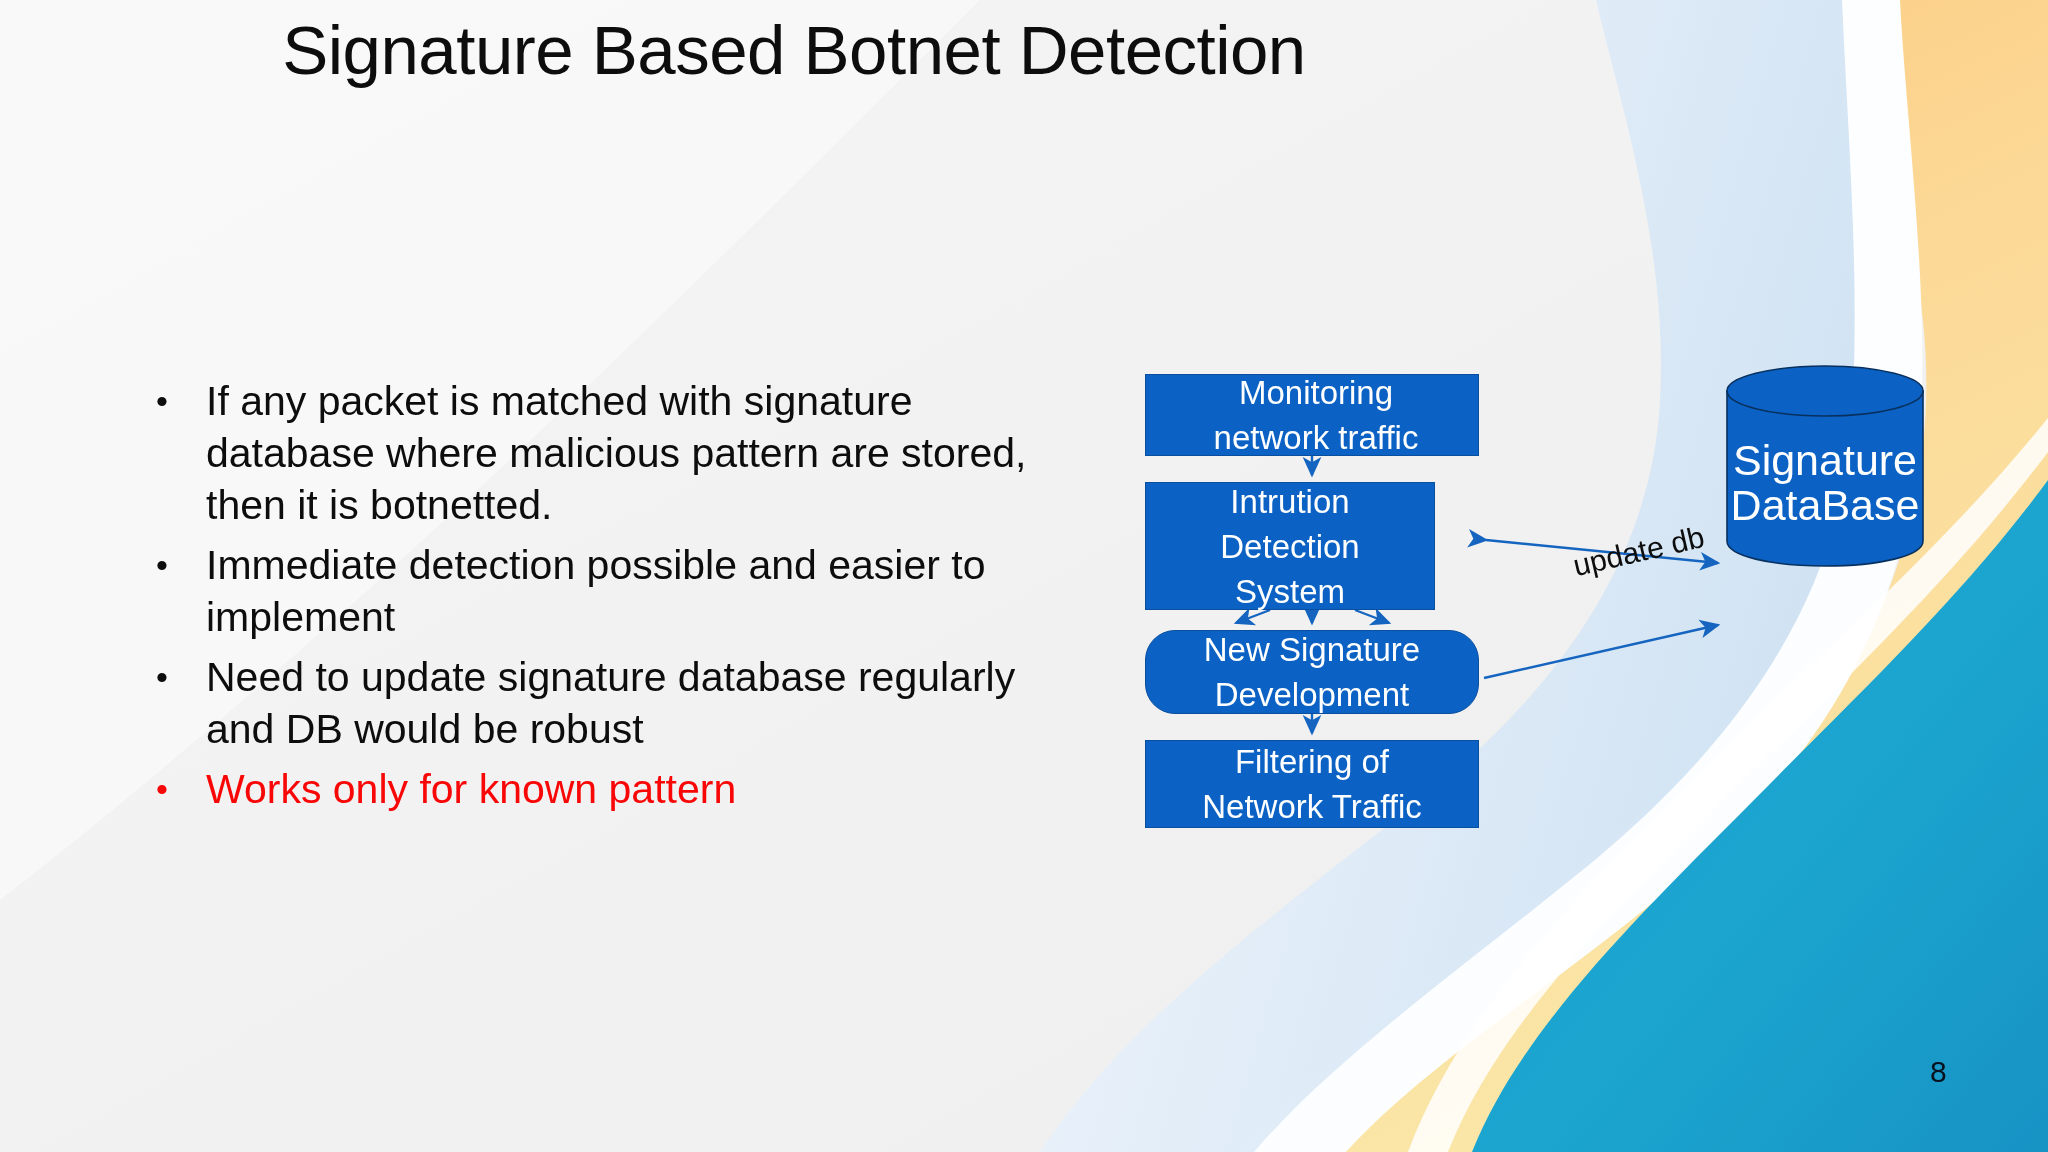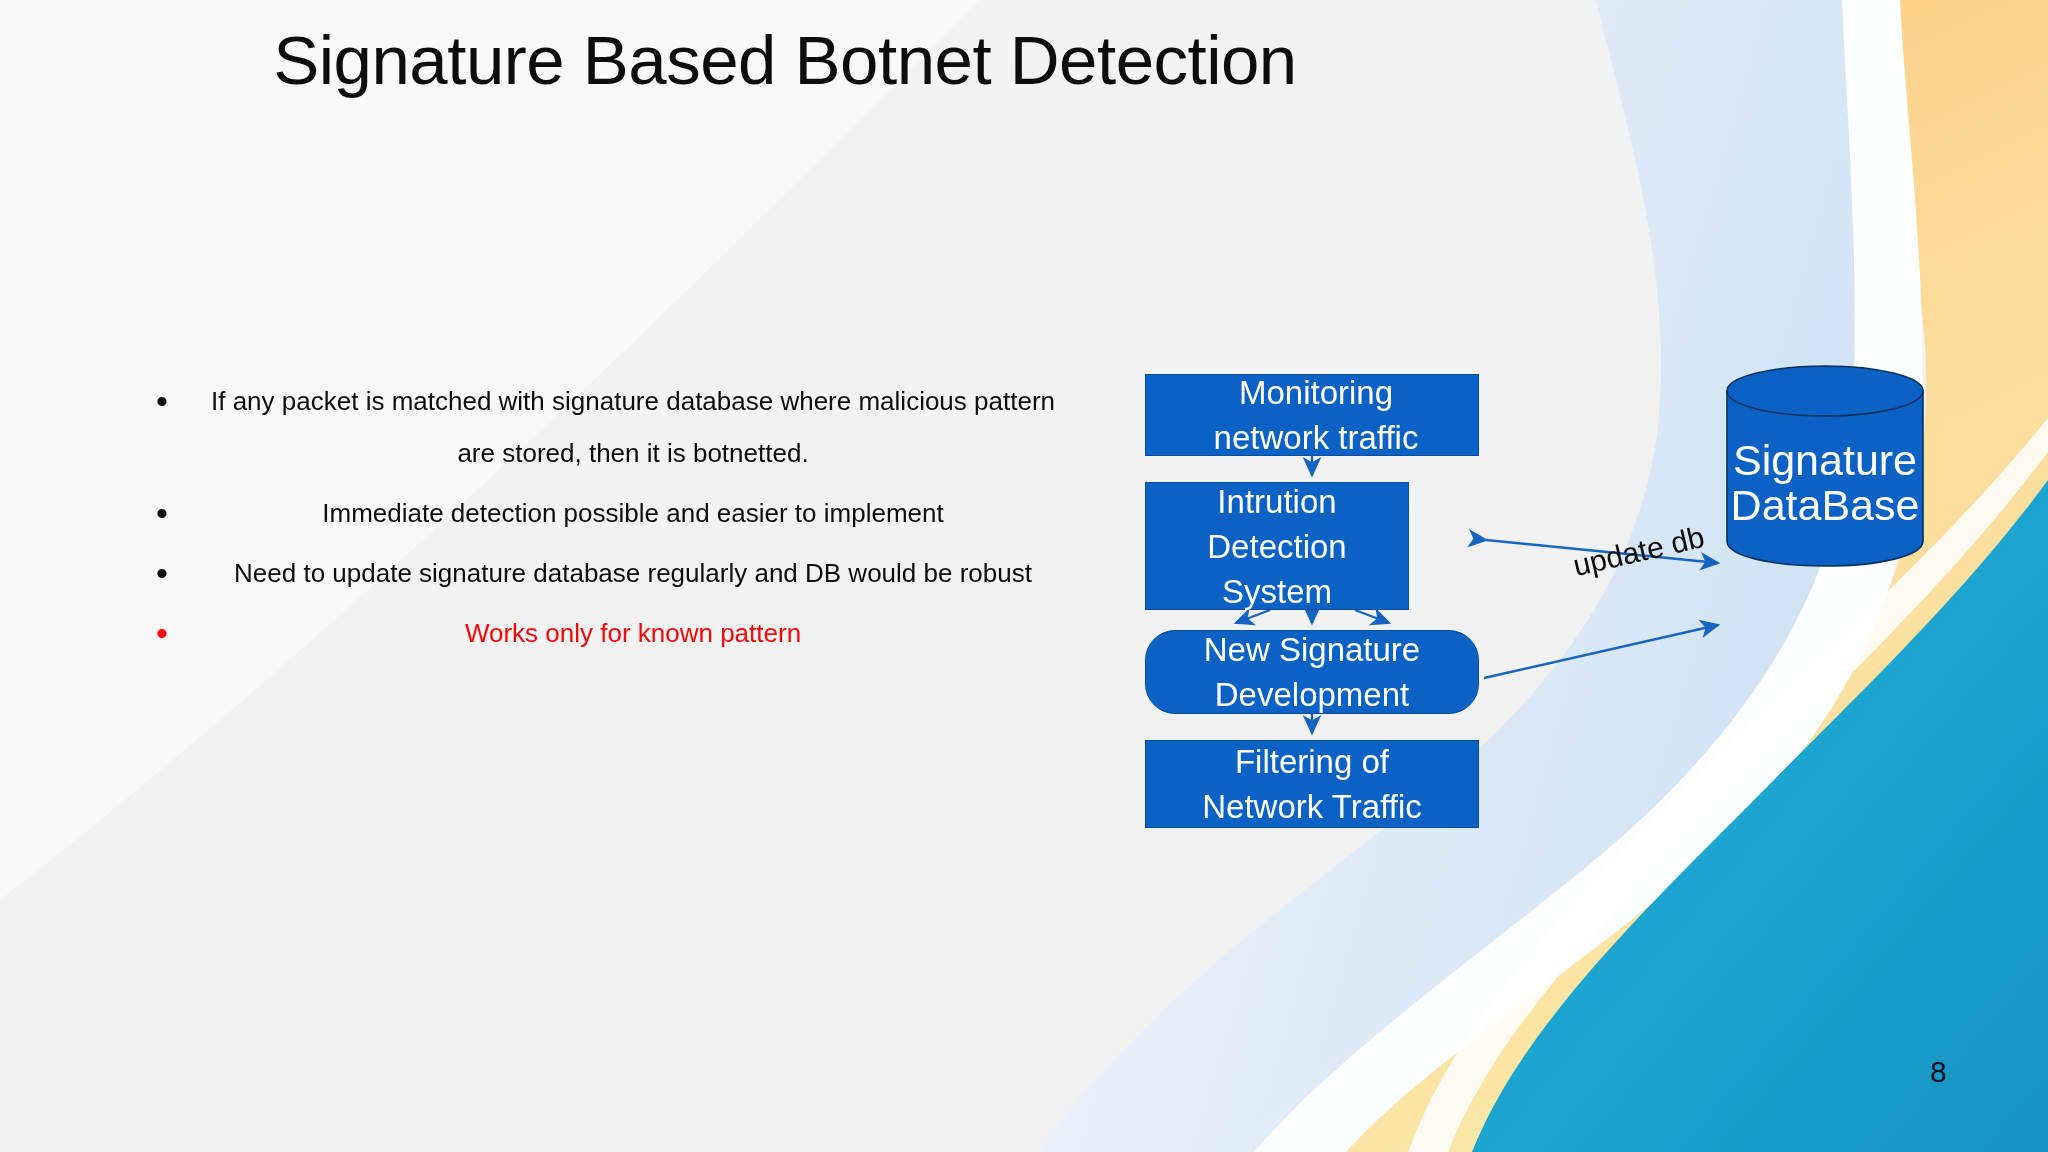--- a/index.html
+++ b/index.html
@@ -22,29 +22,30 @@
     inset: 0;
     width: 2048px;
     height: 1152px;
     pointer-events: none;
   }
 
   
   #title {
     position: absolute;
     left: 0;
-    top: 24px;
+    top: 14px;
     width: 1570px;
     text-align: center;
     font-size: 69px;
     line-height: 1.08;
     color: #0d0d0d;
     font-weight: normal;
     letter-spacing: -0.5px;
     white-space: nowrap;
+    padding-left: 9px;
   }
 
   
   #bullets {
     position: absolute;
     left: 148px;
     top: 375px;
     width: 912px;
   }
   .bullet-row {
@@ -57,24 +58,23 @@
     flex: 0 0 58px;
     font-size: 34px;
     line-height: 52px;
     color: #0d0d0d;
     text-align: left;
     padding-left: 8px;
     box-sizing: border-box;
   }
   .bullet-text {
     flex: 1 1 auto;
-    font-size: 26px;
+    font-size: 41px;
     line-height: 52px;
     color: #0d0d0d;
-    text-align: center;
   }
   .bullet-row.red .bullet-dot,
   .bullet-row.red .bullet-text {
     color: #f90606;
   }
 
   
   #flow {
     position: absolute;
     left: 1140px;
@@ -90,21 +90,21 @@
     font-size: 33px;
     line-height: 45px;
     text-align: center;
     display: flex;
     align-items: center;
     justify-content: center;
     box-sizing: border-box;
     white-space: pre-line;
   }
   #box-monitoring { left: 5px;  top: 14px;  width: 334px; height: 82px; padding-left: 8px; }
-  #box-ids        { left: 5px;  top: 122px; width: 264px; height: 128px; }
+  #box-ids        { left: 5px;  top: 122px; width: 290px; height: 128px; }
   #box-newsig     { left: 5px;  top: 270px; width: 334px; height: 84px; border-radius: 30px; }
   #box-filtering  { left: 5px;  top: 380px; width: 334px; height: 88px; }
 
   
   #db-cylinder {
     position: absolute;
     left: 585px;
     top: 3px;
     width: 200px;
     height: 206px;

